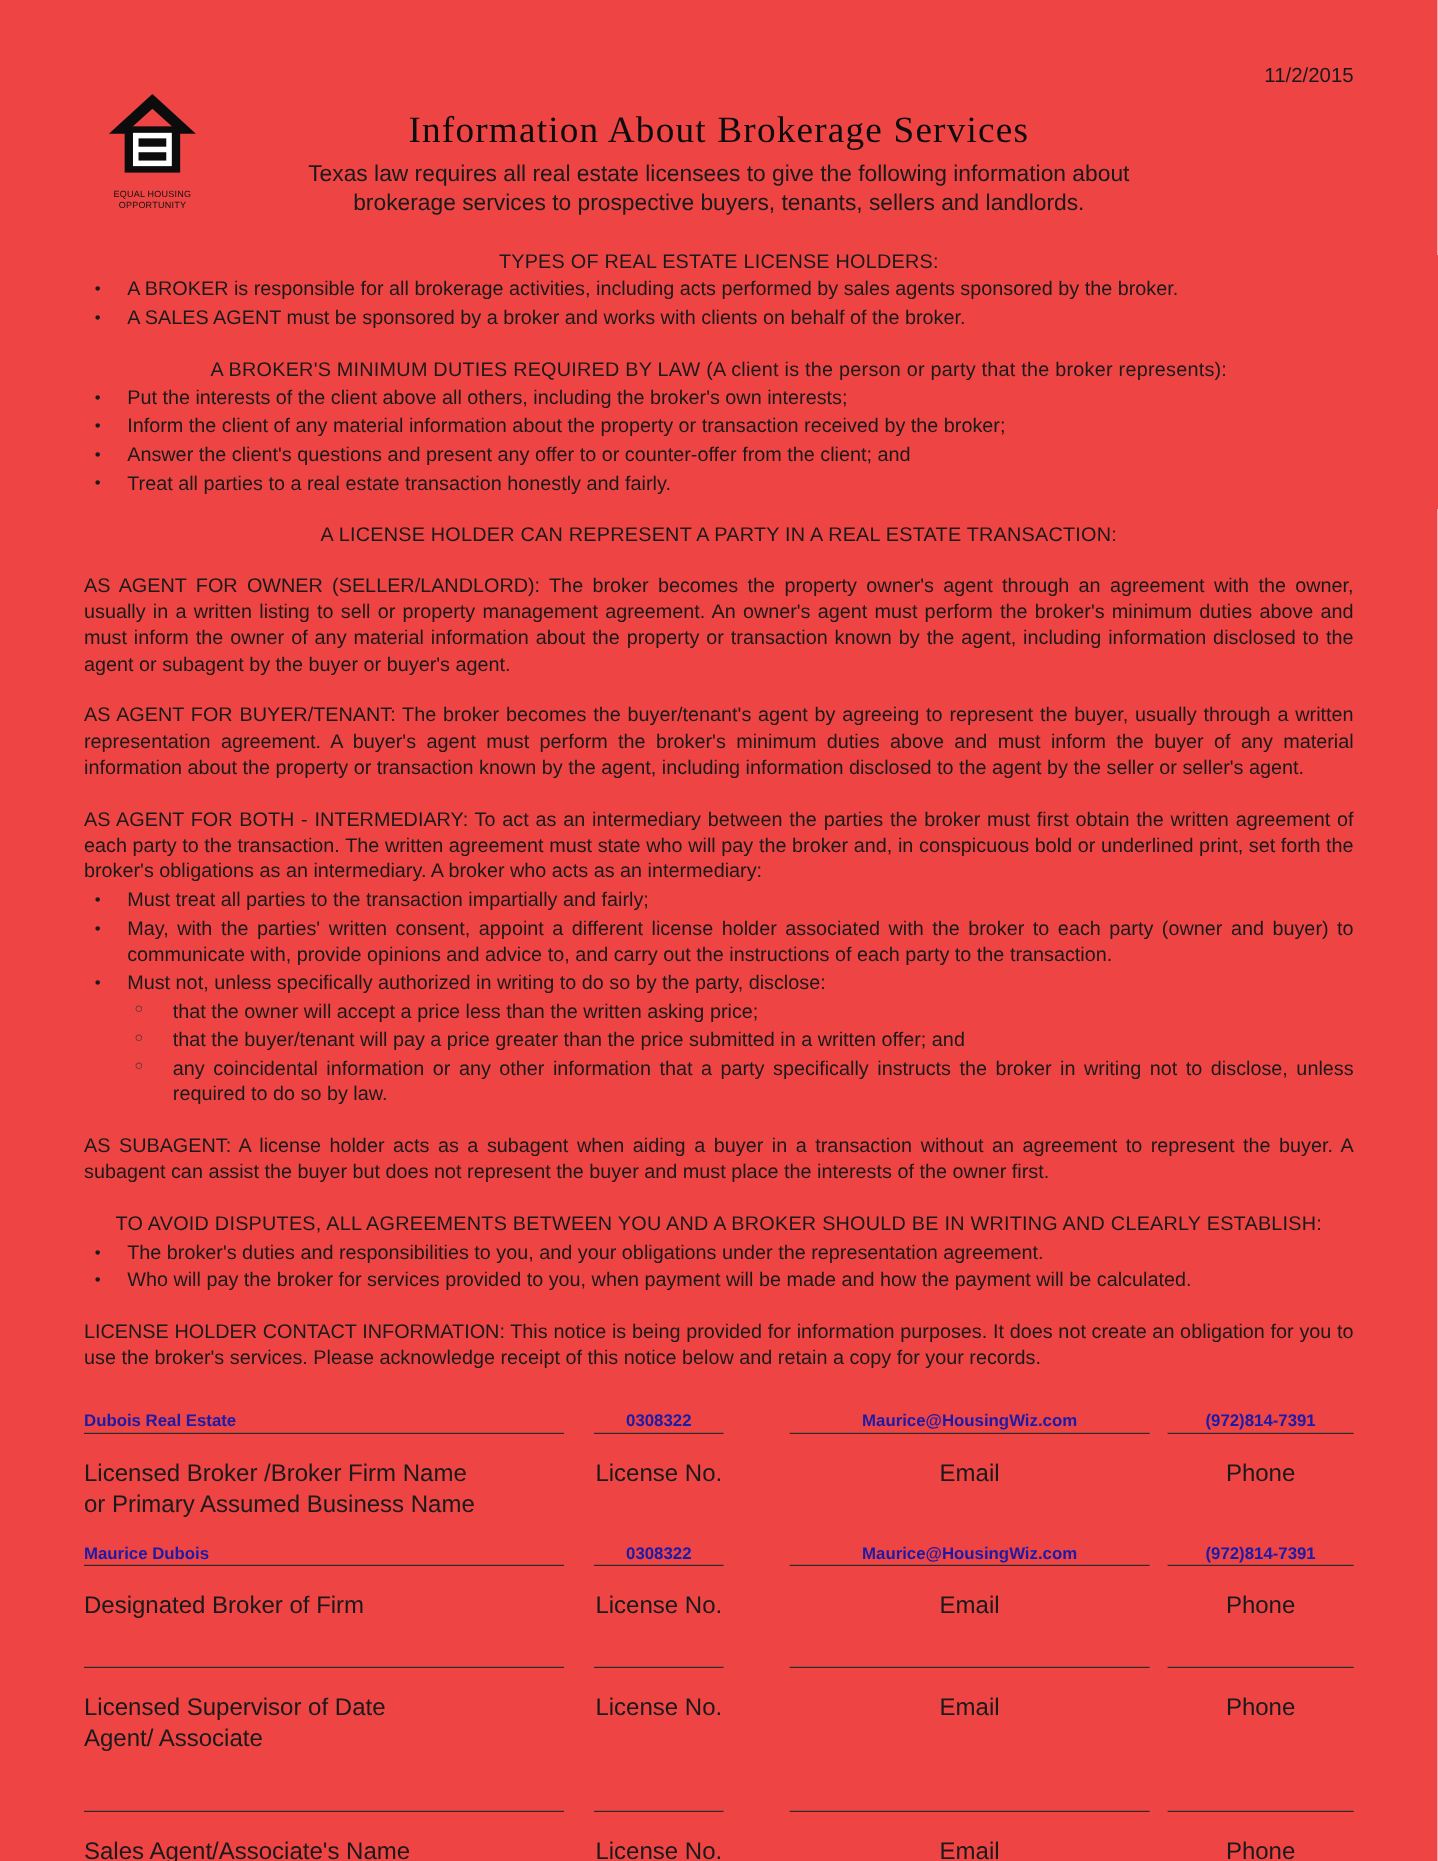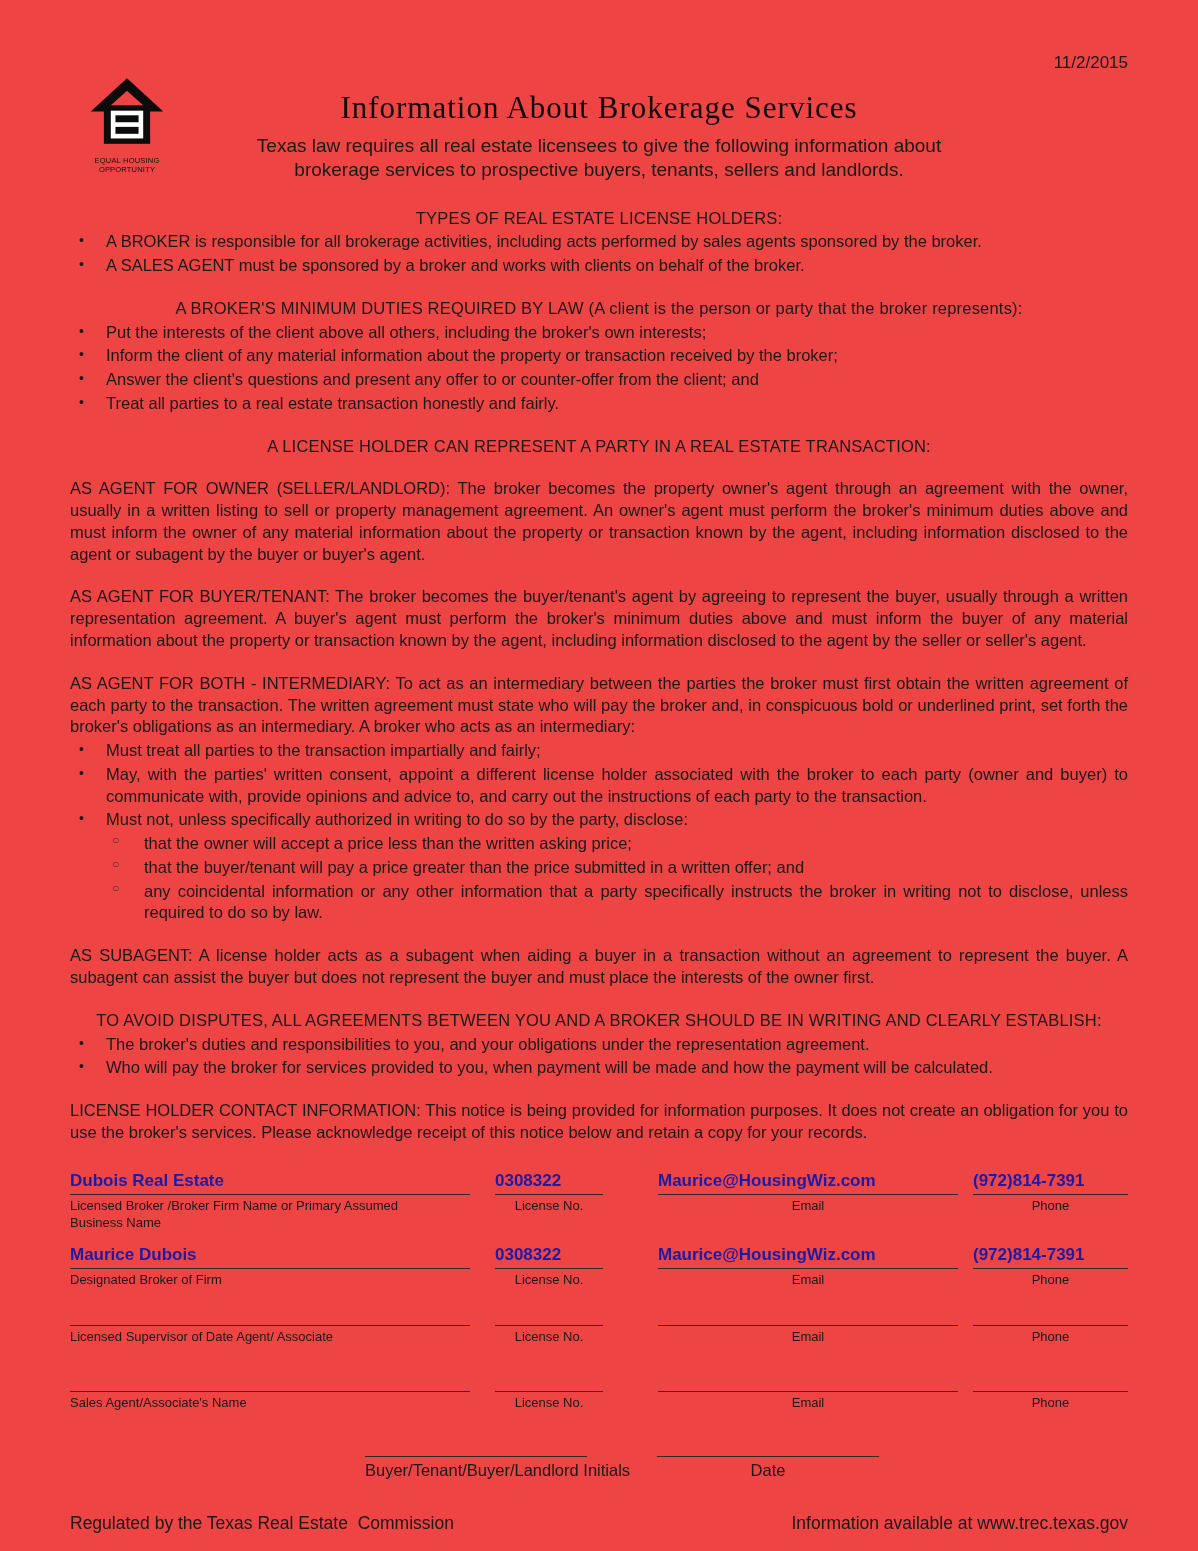--- a/index.html
+++ b/index.html
@@ -47,23 +47,23 @@
   .ct-row { display:flex; }
   .ct-c1 { width:400px; margin-right:25px; }
   .ct-c2 { width:108px; margin-right:55px; text-align:center; }
   .ct-c3 { width:300px; margin-right:15px; text-align:center; }
   .ct-c4 { width:155px; text-align:center; }
   .ct-line {
     border-bottom:1.5px solid #2b2b2b;
     min-height:25px;
     display:flex; align-items:flex-end; padding-bottom:1px;
   }
-  .ct-c2 .ct-line, .ct-c3 .ct-line, .ct-c4 .ct-line { }
-  .ct-val { font-weight:bold; font-size:17px; color:#1b1ba8; }
-  .ct-label { margin-top:2px; font-size:13px; }
+  .ct-c2 .ct-line, .ct-c3 .ct-line, .ct-c4 .ct-line { justify-content:center; }
+  .ct-val { font-weight:bold; font-size:14px; color:#1b1ba8; }
+  .ct-label { margin-top:20px; font-size:20px; }
   .ct-label.left { text-align:left; max-width:330px; }
   .ct-pair { margin-bottom:13px; }
 
   
   .sig { display:flex; margin-top:24px; margin-left:295px; }
   .sig-block1 { width:292px; }
   .sig-block2 { width:222px; }
   .sig-line { width:222px; border-bottom:1.5px solid #2b2b2b; height:22px; }
   .sig-label { margin-top:3px; white-space:nowrap; }
   .sig-block2 .sig-label { text-align:center; }

